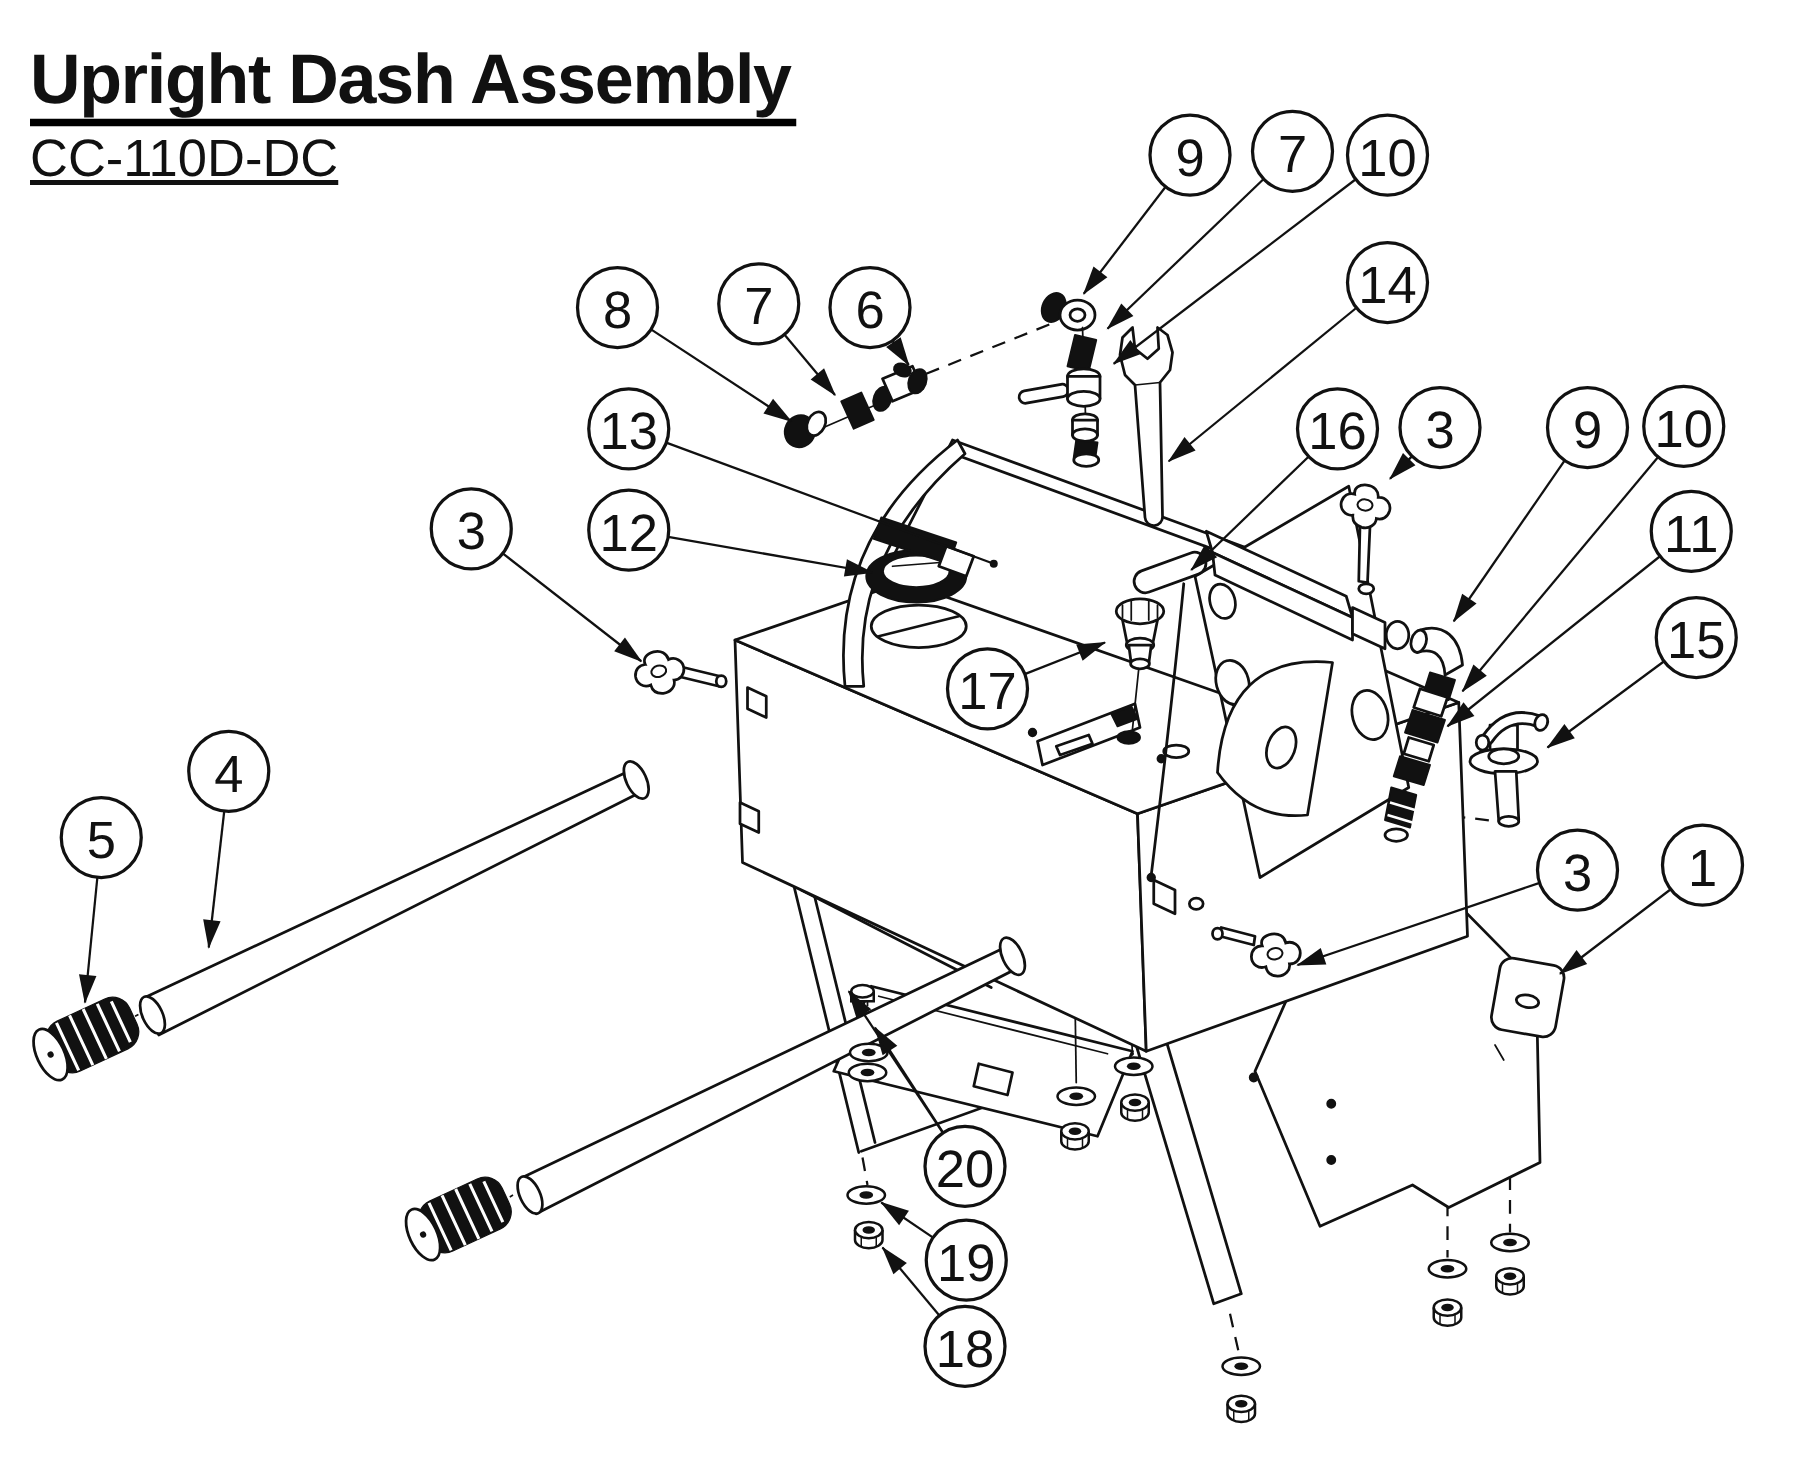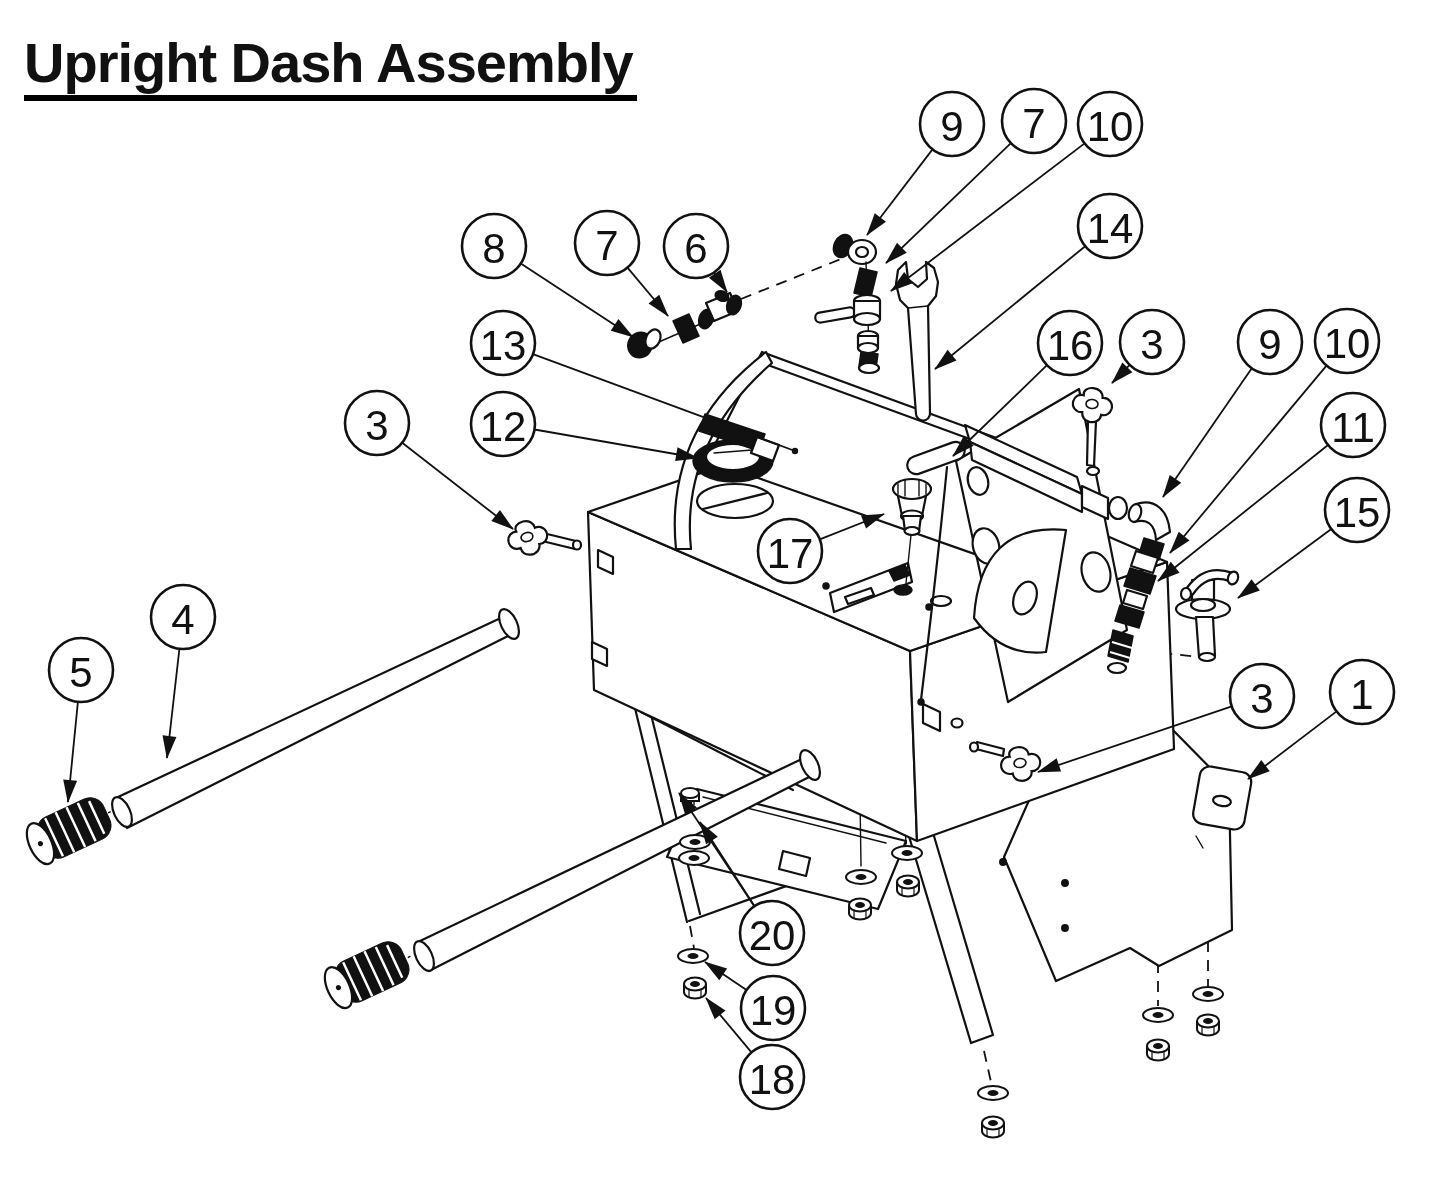--- a/index.html
+++ b/index.html
@@ -19,20 +19,21 @@
   .leader{fill:none;stroke:#111;stroke-width:1.8;}
   .balloon{fill:#fff;stroke:#111;stroke-width:2.6;}
   .bnum{font-family:"Liberation Sans",sans-serif;font-size:42px;fill:#111;
         text-anchor:middle;dominant-baseline:central;}
 </style>
 </head>
 <body>
 
 <div class="titleblock">
   <h1>Upright Dash Assembly</h1>
+  <div class="model">CC-110D-DC</div>
 </div>
 
 <svg class="diagram" viewBox="0 0 1445 1181">
   <defs>
     <marker id="arrow" markerUnits="userSpaceOnUse" markerWidth="27" markerHeight="18" refX="24" refY="9" orient="auto">
       <path d="M2,2 L25,9 L2,16 Z" fill="#111"></path>
     </marker>
     <g id="washer">
       <ellipse rx="15" ry="7" fill="#fff" stroke="#111" stroke-width="2"></ellipse>
       <ellipse rx="5.5" ry="3" fill="#111"></ellipse>

